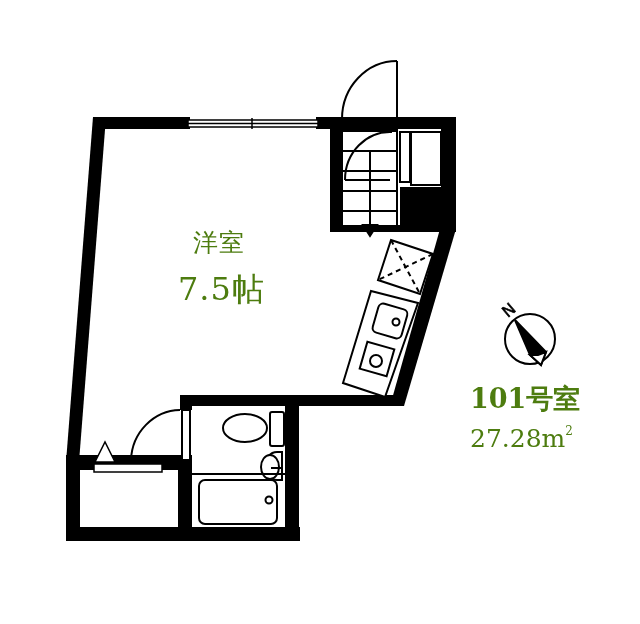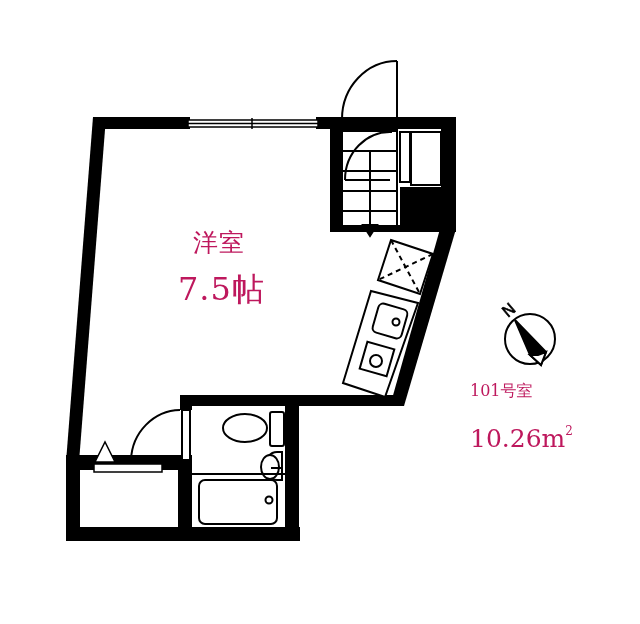--- a/index.html
+++ b/index.html
@@ -1,21 +1,21 @@
 <!DOCTYPE html>
 <html><head>
   <meta charset="utf-8">
   <style>
     html, body { margin: 0; padding: 0; background: #ffffff; }
     body { width: 640px; height: 624px; position: relative; overflow: hidden; }
     .plan { position: absolute; left: 0; top: 0; width: 640px; height: 624px; }
-    .label { position: absolute; font-family: "DejaVu Serif", "Liberation Serif", serif; color: #be185d; white-space: nowrap; }
+    .label { position: absolute; font-family: "DejaVu Serif", "Liberation Serif", serif; color: #4d7c0f; white-space: nowrap; }
     .room-name { left: 193px; top: 226px; font-size: 25px; letter-spacing: 1px; }
     .room-size { left: 178px; top: 268px; font-size: 32px; letter-spacing: 1px; }
-    .unit-no { left: 470px; top: 381px; font-size: 16px; }
+    .unit-no { left: 470px; top: 381px; font-size: 27px; font-weight: bold; }
     .unit-area { left: 470px; top: 424px; font-size: 25px; }
     .sup { font-size: 12px; vertical-align: 12px; }
   </style>
 </head>
 <body>
 
 <svg class="plan" viewBox="0 0 640 624" xmlns="http://www.w3.org/2000/svg">
 
   <g fill="#000">
 
@@ -122,13 +122,13 @@
     <circle cx="530" cy="339" r="25" fill="#fff"></circle>
     <polygon points="515,320 546,352 541,365 530,355" fill="#000"></polygon>
     <polygon points="530,355 541,365 546,352 538,355" fill="#fff"></polygon>
     <text x="504" y="316" font-size="16" font-family="DejaVu Sans, sans-serif" stroke-width="0.5" fill="#000" transform="rotate(-40 509 312)">N</text>
   </g>
 </svg>
 
 <div class="label room-name">洋室</div>
 <div class="label room-size">7.5帖</div>
 <div class="label unit-no">101号室</div>
-<div class="label unit-area"><span>10.26</span><span>m</span><span class="sup">2</span></div>
+<div class="label unit-area"><span>27.28</span><span>m</span><span class="sup">2</span></div>
 
 </body></html>

